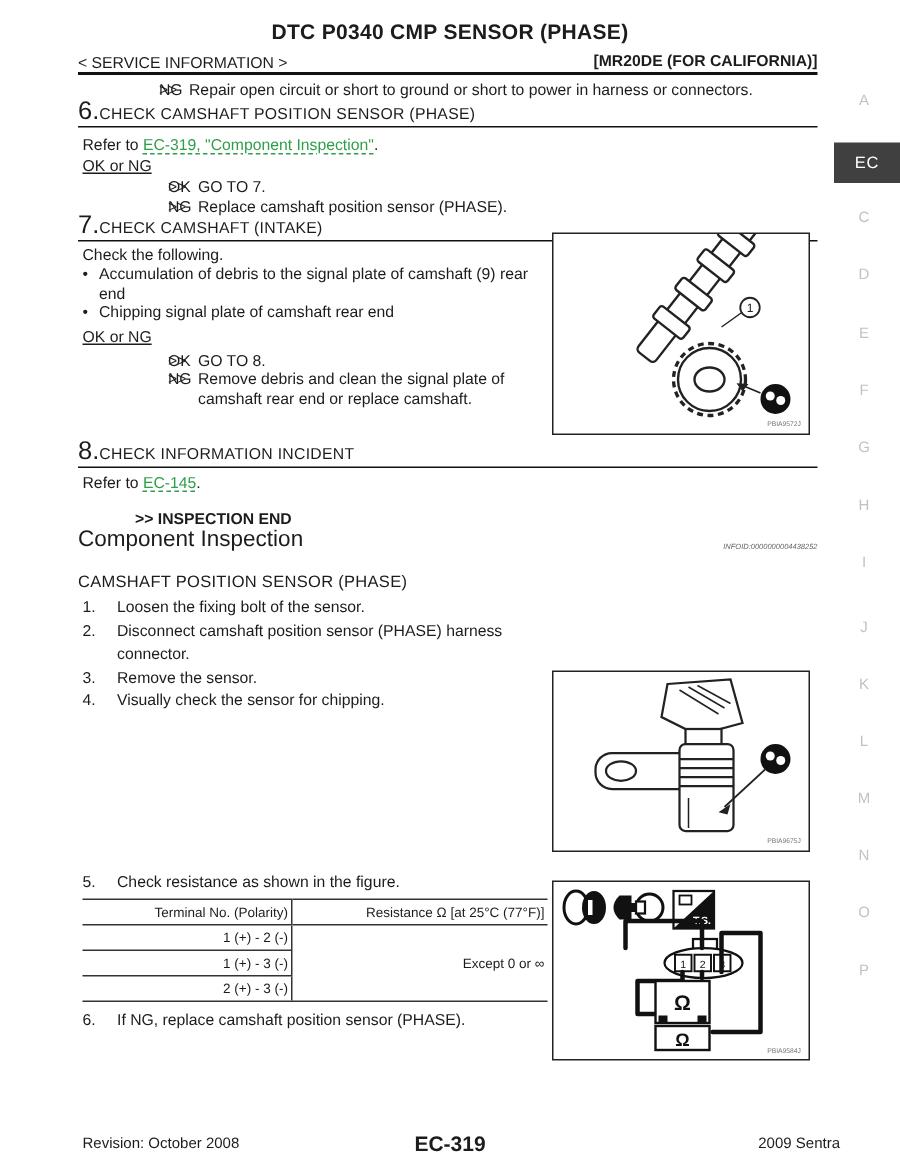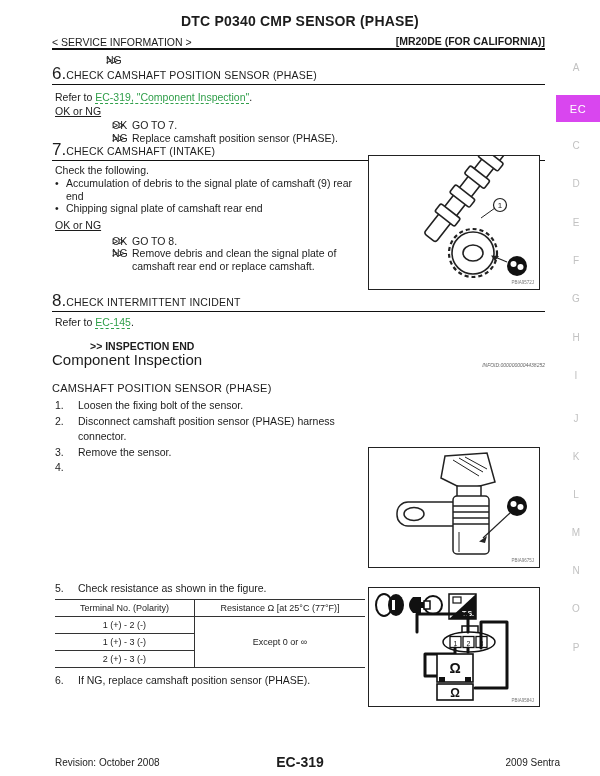--- a/index.html
+++ b/index.html
@@ -29,30 +29,30 @@
   .step-num  { font-size:17px; line-height:17px; font-weight:normal; }
   .step-title{ font-size:10.5px; letter-spacing:.2px; }
 
   
   .figure { position:absolute; border:1.5px solid #222; background:#fff; }
   .figure svg { display:block; }
 
   
   table.res { position:absolute; left:55px; top:599px; width:310px; border-collapse:collapse;
     font-size:9px; text-align:center; }
-  table.res th, table.res td { font-weight:normal; padding:3px 2px; }
+  table.res th, table.res td { font-weight:normal; padding:3px 2px;text-align:right; }
   table.res thead tr { border-top:1px solid #333; border-bottom:1px solid #333; }
   table.res tbody tr { border-bottom:1px solid #333; }
   table.res .col1 { width:45%; border-right:1px solid #333; }
   table.res td.merged { vertical-align:middle; border-bottom:1px solid #333; }
 
   
   .mtab { position:absolute; left:566px; width:20px; text-align:center;
     font-size:10px; color:#c2c2c2; }
-  .mtab-ec { position:absolute; left:556px; top:95px; width:44px; height:27px; background:#d946ef;
+  .mtab-ec { position:absolute; left:556px; top:95px; width:44px; height:27px; background:#404040;
     color:#fff; font-size:11px; display:flex; align-items:center; justify-content:center; letter-spacing:.5px; }
 
   
   .comp-heading { position:absolute; left:52px; top:351px; font-size:15px; }
   .infoid { position:absolute; right:55px; top:362px; font-size:5px; font-style:italic; color:#666; }
   .sub-heading { position:absolute; left:52px; top:382px; font-size:11px; letter-spacing:.2px; }
   .numstep { display:flex; font-size:10.5px; line-height:15.5px; }
   .numstep .n { width:23px; flex:none; }
 
   .bullet-item { display:flex; font-size:10.5px; line-height:12.5px; }
@@ -70,20 +70,21 @@
 <div class="page">
 
   <div class="doc-title">DTC P0340 CMP SENSOR (PHASE)</div>
   <div class="hdr-left">&lt; SERVICE INFORMATION &gt;</div>
   <div class="hdr-right">[MR20DE (FOR CALIFORNIA)]</div>
   <div class="hdr-rule"></div>
 
   <div class="result-row" style="position:absolute;left:62px;top:54px;width:490px;">
     <span class="rlabel">NG</span>
     <span class="rarrow">&gt;&gt;</span>
+    <span>Repair open circuit or short to ground or short to power in harness or connectors.</span>
   </div>
 
   <div class="step-head" style="top:65px;">
     <span class="step-num">6.</span>
     <span class="step-title">CHECK CAMSHAFT POSITION SENSOR (PHASE)</span>
   </div>
   <div class="t" style="position:absolute;left:55px;top:91px;">
     <span>Refer to </span><span class="link">EC-319, "Component Inspection"</span><span>.</span>
   </div>
   <div class="t okng" style="position:absolute;left:55px;top:105px;">OK or NG</div>
@@ -148,21 +149,21 @@
         <circle cx="151.5" cy="111" r="3" fill="#fff"></circle>
       </g>
       <line x1="138" y1="106" x2="126" y2="101" stroke="#222" stroke-width="1.2"></line>
       <polygon points="122,99.5 130,100 126,105" fill="#222"></polygon>
       <text x="165" y="128" text-anchor="end" class="figid">PBIA9572J</text>
     </svg>
   </div>
 
   <div class="step-head" style="top:292px;">
     <span class="step-num">8.</span>
-    <span class="step-title">CHECK INTERMITTENT INCIDENT</span>
+    <span class="step-title">CHECK INFORMATION INCIDENT</span>
   </div>
   <div class="t" style="position:absolute;left:55px;top:316px;">
     <span>Refer to </span><span class="link">EC-145</span><span>.</span>
   </div>
   <div class="t" style="position:absolute;left:90px;top:340px;font-weight:bold;">&gt;&gt; INSPECTION END</div>
 
   <div class="comp-heading">Component Inspection</div>
   <div class="infoid">INFOID:0000000004438252</div>
   <div class="sub-heading">CAMSHAFT POSITION SENSOR (PHASE)</div>
 
@@ -174,20 +175,21 @@
     <div class="numstep">
       <span class="n">2.</span>
       <span>Disconnect camshaft position sensor (PHASE) harness connector.</span>
     </div>
     <div class="numstep">
       <span class="n">3.</span>
       <span>Remove the sensor.</span>
     </div>
     <div class="numstep">
       <span class="n">4.</span>
+      <span>Visually check the sensor for chipping.</span>
     </div>
   </div>
 
   <div class="figure" style="left:368px;top:447px;width:172px;height:121px;">
     <svg width="169" height="118" viewBox="0 0 169 118">
       <g stroke="#222" fill="#fff" stroke-width="1.5">
         <polygon points="76,8 118,5 126,34 96,42 72,30"></polygon>
         <line x1="84" y1="12" x2="110" y2="28" stroke-width="1"></line>
         <line x1="90" y1="10" x2="114" y2="24" stroke-width="1"></line>
         <line x1="96" y1="9" x2="118" y2="21" stroke-width="1"></line>

